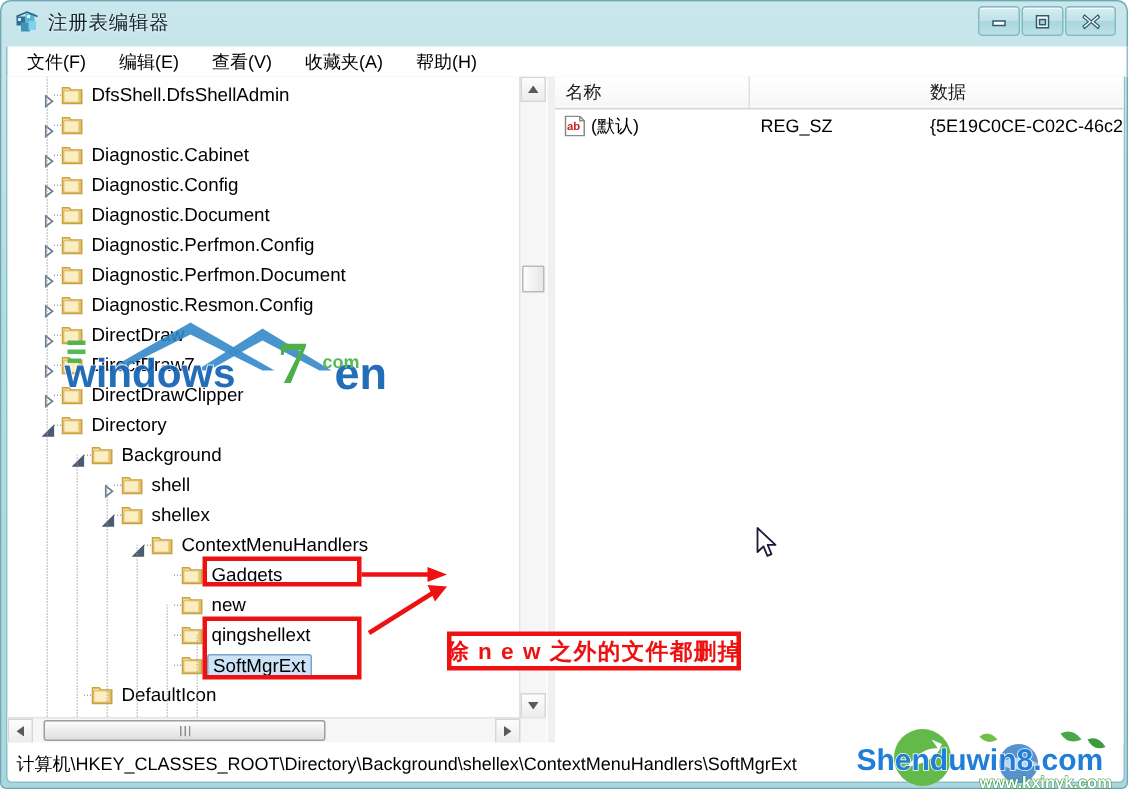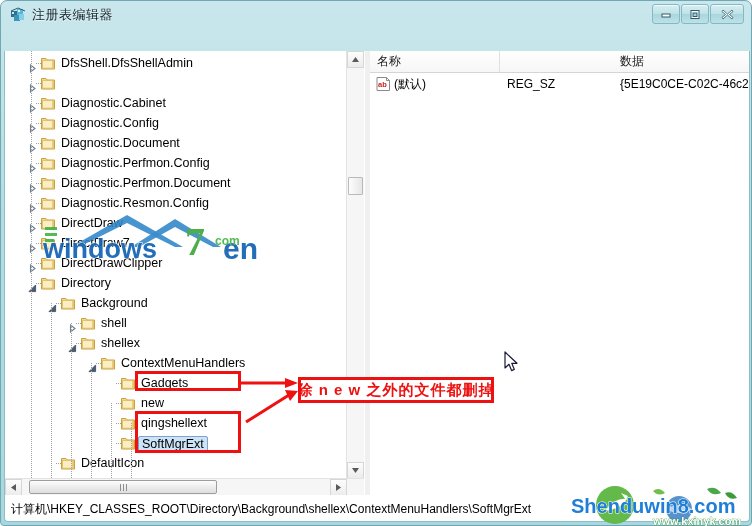--- a/index.html
+++ b/index.html
@@ -166,20 +166,21 @@
   
   .annot-box{
     position:absolute;border:3px solid #ee1111;box-sizing:border-box;
   }
   .annot-label{
     position:absolute;border:3px solid #ee1111;box-sizing:border-box;
     background:#ffffff;color:#ee1111;
     font-size:15px;font-weight:bold;letter-spacing:1px;
     display:flex;align-items:center;justify-content:center;
     white-space:nowrap;
+    margin-top:44px;
   }
   .annot-svg{position:absolute;left:0;top:0;width:752px;height:526px;pointer-events:none;}
   
   .wm1{position:absolute;left:30px;top:152px;width:268px;height:62px;opacity:.93;}
   .wm2{position:absolute;left:566px;top:484px;width:186px;height:42px;}
   .cursor{position:absolute;left:503px;top:350px;width:15px;height:22px;}
 </style>
 </head>
 <body>
 
@@ -212,20 +213,27 @@
           </svg>
       </div>
       <div class="wbtn close">
         <svg width="13" height="11" viewBox="0 0 13 11">
           <path d="M2 1 L6.5 5 L11 1 L12 2.6 L8.4 5.5 L12 8.4 L11 10 L6.5 6 L2 10 L1 8.4 L4.6 5.5 L1 2.6 Z" fill="#ffffff" stroke="#2e5c68" stroke-width=".8"></path>
         </svg>
       </div>
     </div>
   </div>
 
+  <div class="menubar">
+    <span class="menu-item">文件(F)</span>
+    <span class="menu-item">编辑(E)</span>
+    <span class="menu-item">查看(V)</span>
+    <span class="menu-item">收藏夹(A)</span>
+    <span class="menu-item">帮助(H)</span>
+  </div>
 
   <div class="client">
 
     <div class="tree-pane">
       <div class="tree-inner" id="tree-inner">
           <div class="trow" style="top:2px">
             <span class="tglyph" style="left:22px;top:6px"><svg width="9" height="9" viewBox="0 0 9 9">
                 <path d="M2.5 1 L7 4.5 L2.5 8 Z" fill="none" stroke="#6f7f90" stroke-width="1.1"></path>
               </svg></span>
             <span class="dotline-h" style="left:31px;top:10px;width:5px"></span>

